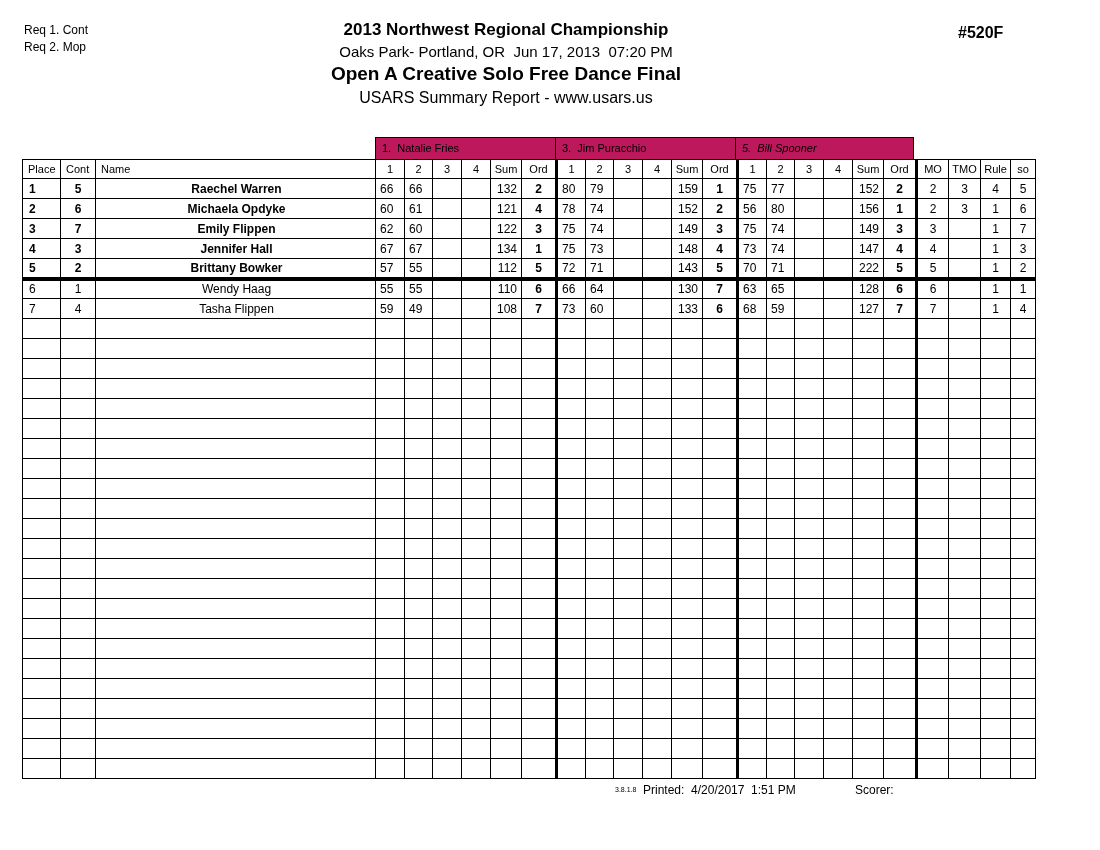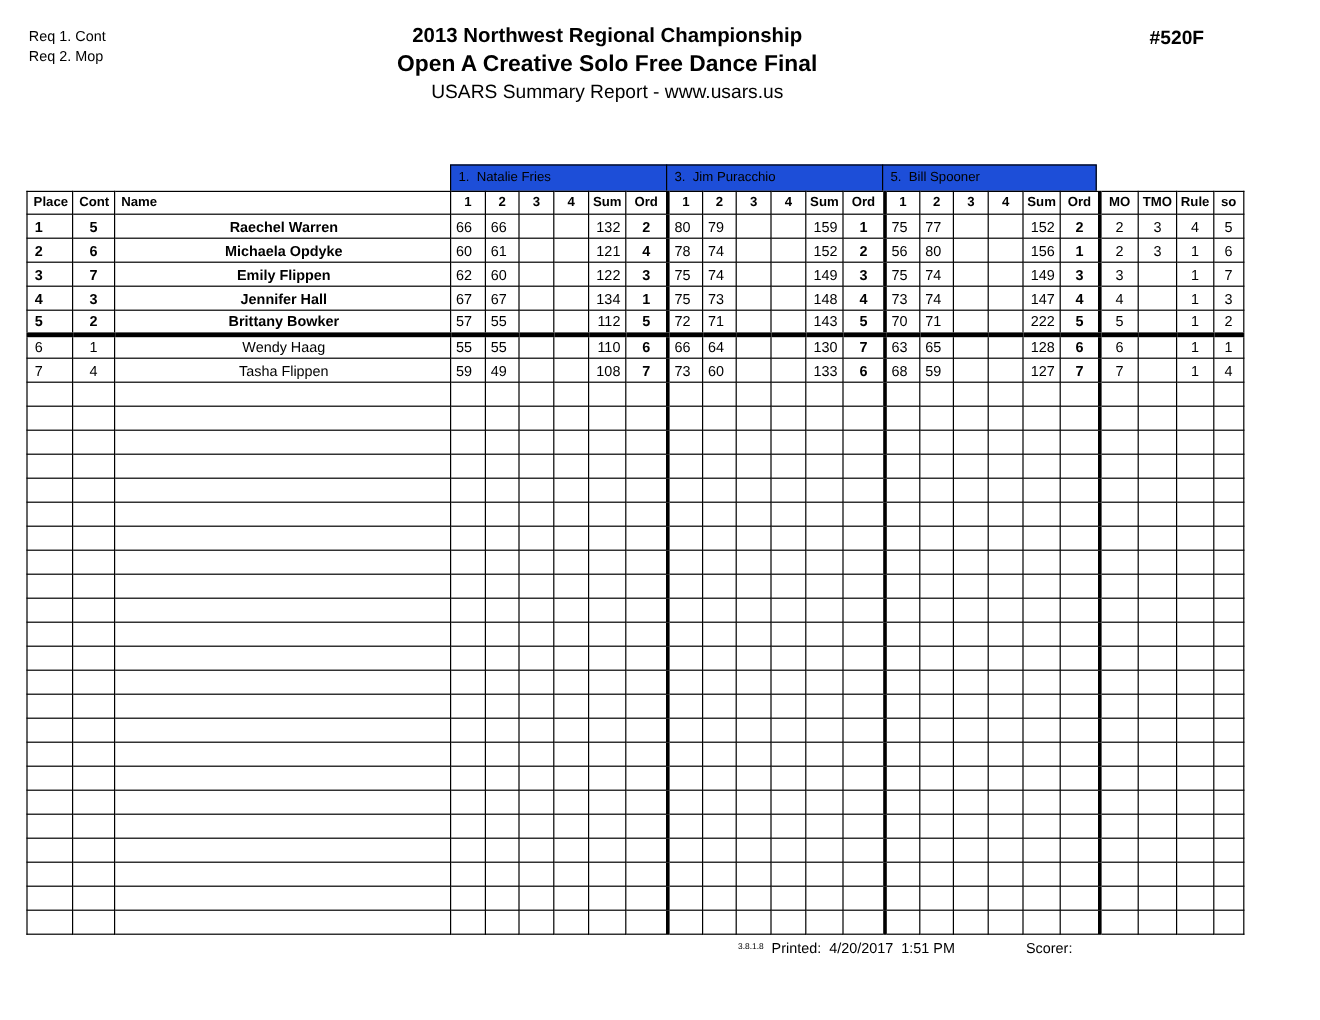--- a/index.html
+++ b/index.html
@@ -11,28 +11,28 @@
   .doc-number { position:absolute; left:958px; top:24px; font-size:16px; font-weight:bold; }
 
   .titles { position:absolute; left:0; top:20px; width:1012px; text-align:center; }
   .title-line  { font-size:17px; font-weight:bold; white-space:pre; }
   .venue-line  { font-size:15px; margin-top:3px; white-space:pre; }
   .event-line  { font-size:19px; font-weight:bold; margin-top:3px; white-space:pre; }
   .report-line { font-size:16px; margin-top:4px; white-space:pre; }
 
   .judges-row { position:absolute; left:375px; top:137px; display:flex; }
   .judge-cell { border:1px solid #000; height:23px; line-height:21px; font-size:11px;
-                padding-left:6px; margin-left:-1px; white-space:pre; background:#1d4ed8; }
+                padding-left:6px; margin-left:-1px; white-space:pre; background:#be185d; }
   .judge-cell:first-child { margin-left:0; }
 
   table.results { position:absolute; left:22px; top:159px; border-collapse:collapse;
                   table-layout:fixed; background:#fff; }
   .results th, .results td { border:1px solid #000; height:20px; font-size:12px;
                   overflow:hidden; white-space:nowrap; padding:0 3px; }
-  .results th { font-weight:bold; font-size:11px; height:19px; text-align:center; }
+  .results th { font-weight:normal; font-size:11px; height:19px; text-align:center; }
   .results th.left { text-align:left; padding-left:5px; }
   .results td.place { text-align:left; padding-left:6px; }
   .results td.name  { text-align:center; padding-left:5px; }
   .results td.score { text-align:left; padding-left:4px; }
   .results td.sum   { text-align:right; padding-right:4px; }
   .results td.ord   { text-align:center; font-weight:bold; }
   .results td.center{ text-align:center; }
   .results .b { font-weight:bold; }
   .results .thickR { border-right-width:3px; }
   .results tr.cut td { border-bottom:4px solid #000; }
@@ -48,28 +48,29 @@
 
   <div class="req">
     <div>Req 1. Cont</div>
     <div>Req 2. Mop</div>
   </div>
 
   <div class="doc-number">#520F</div>
 
   <div class="titles">
     <div class="title-line">2013 Northwest Regional Championship</div>
+    <div class="venue-line">Oaks Park- Portland, OR  Jun 17, 2013  07:20 PM</div>
     <div class="event-line">Open A Creative Solo Free Dance Final</div>
     <div class="report-line">USARS Summary Report - www.usars.us</div>
   </div>
 
   <div class="judges-row" id="judges-row">
       <div class="judge-cell" style="width: 181px;">1.  Natalie Fries</div>
       <div class="judge-cell" style="width: 181px;">3.  Jim Puracchio</div>
-      <div class="judge-cell" style="width: 179px;">5.  Bill Spooner</div>
+      <div class="judge-cell" style="width: 179px; font-style: italic;">5.  Bill Spooner</div>
     </div>
 
   <table class="results">
     <colgroup id="cols">
         <col style="width: 38px;">
         <col style="width: 35px;">
         <col style="width: 280px;">
         <col style="width: 29px;">
         <col style="width: 28px;">
         <col style="width: 29px;">

